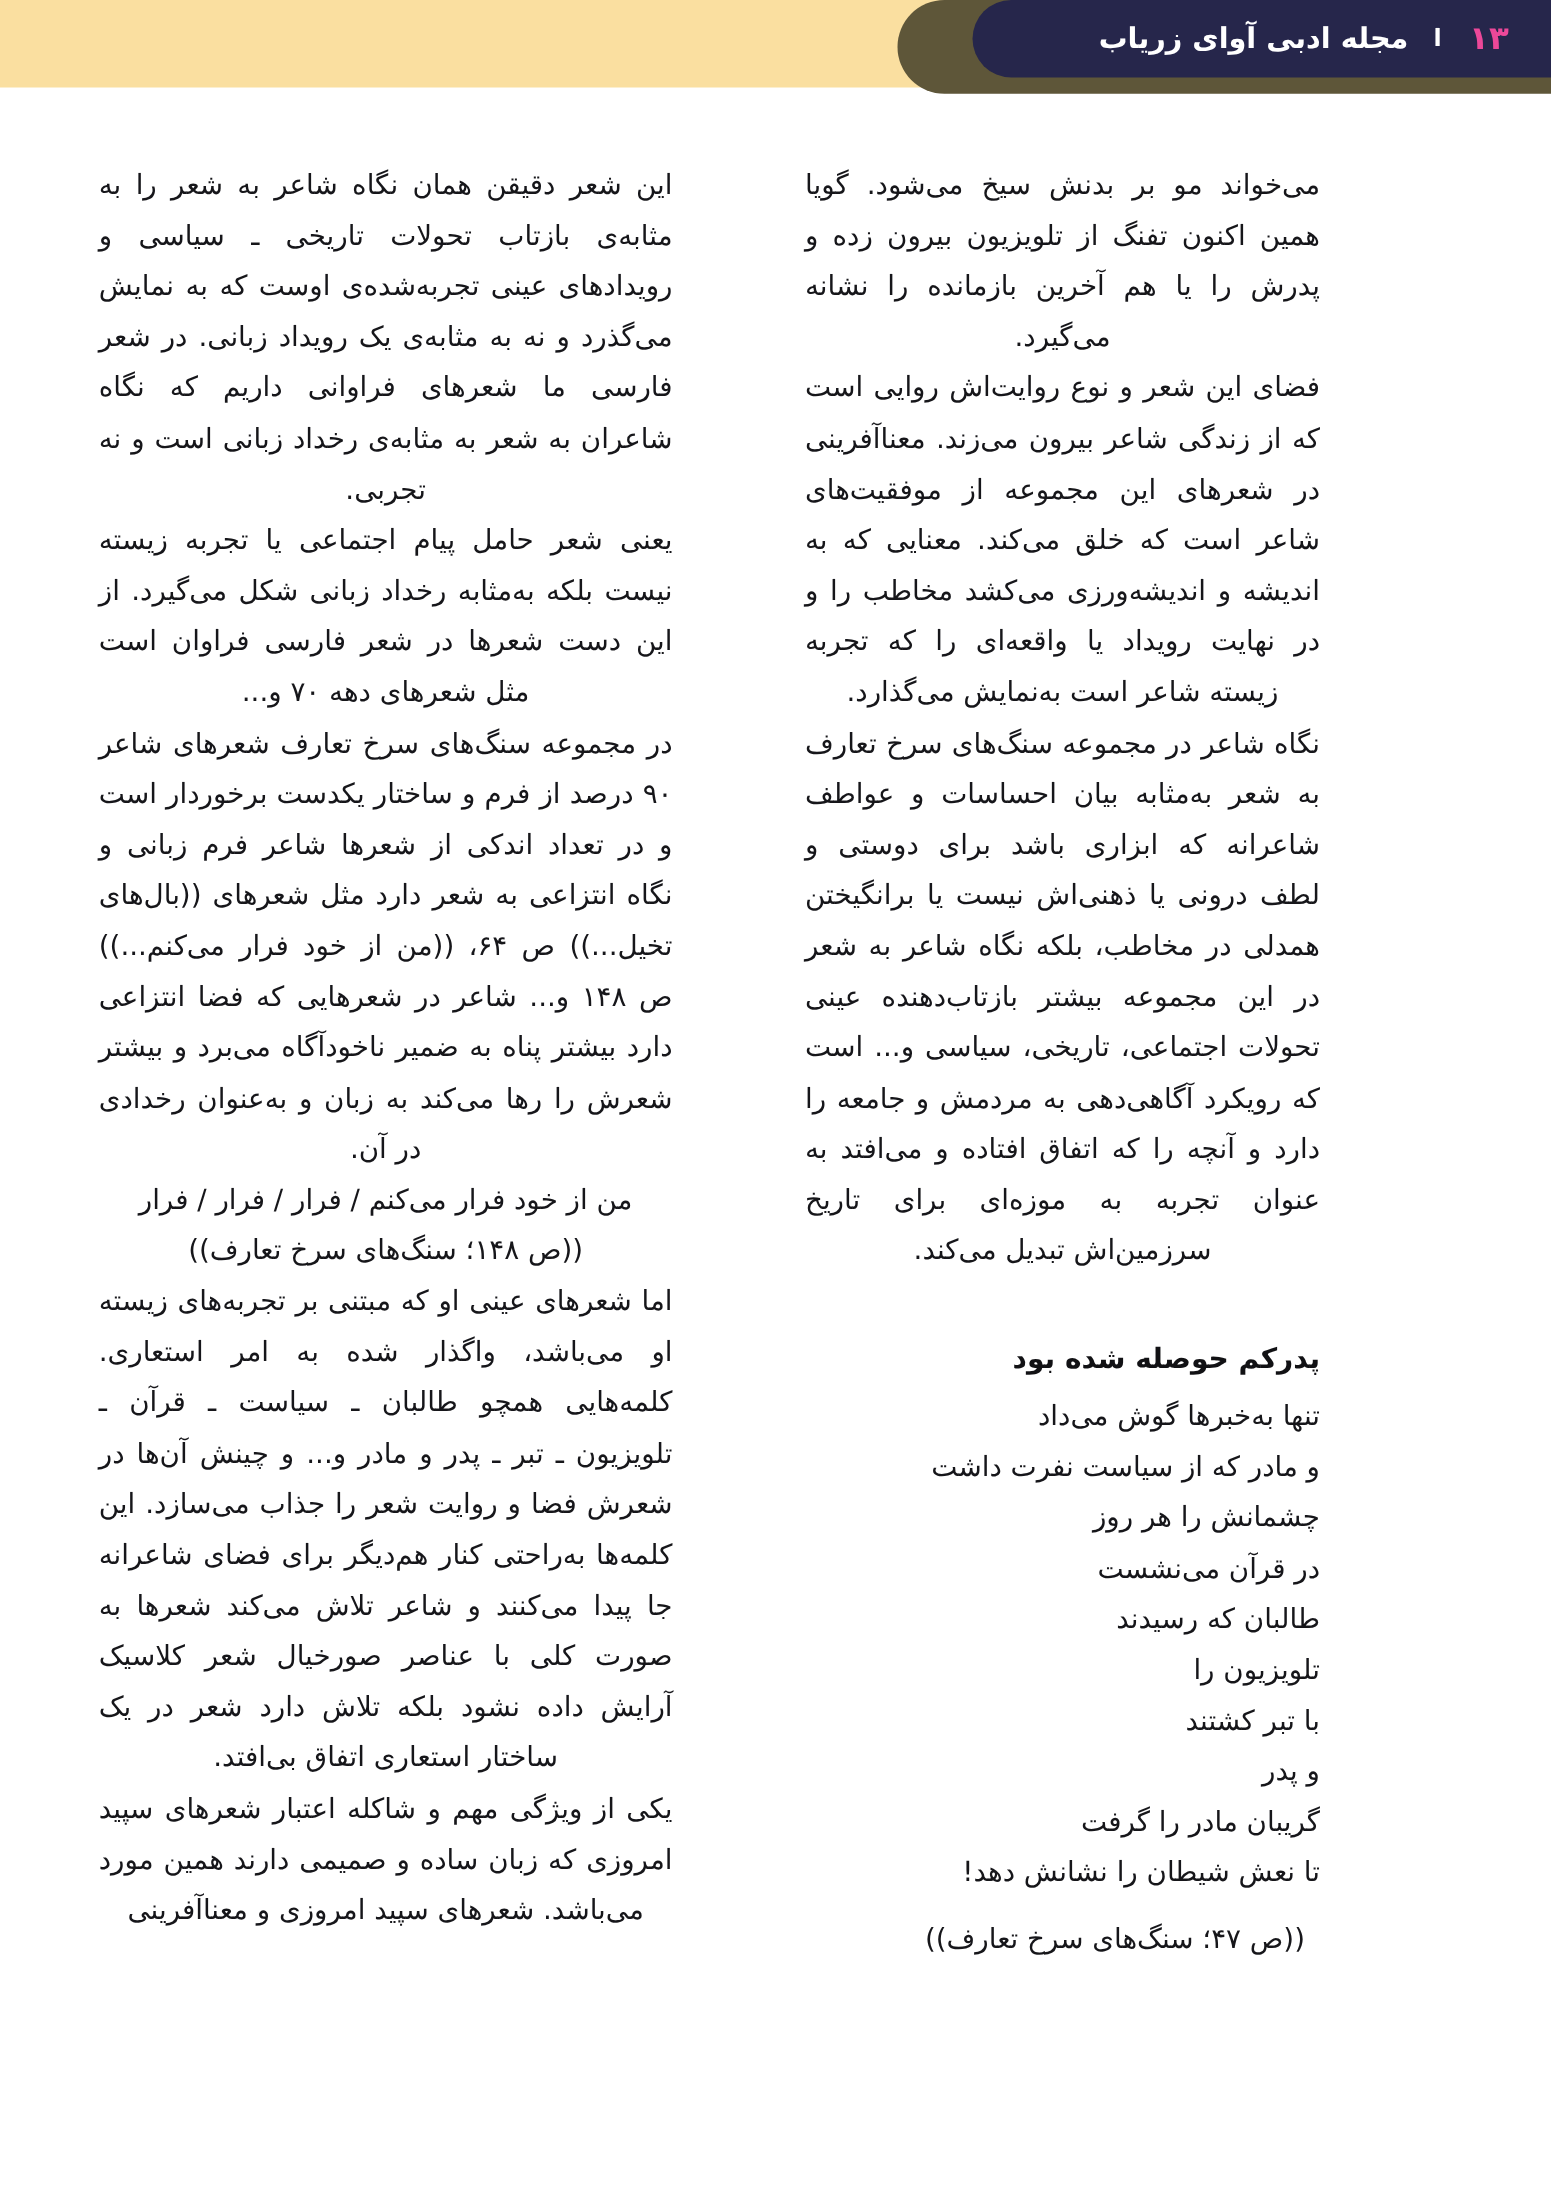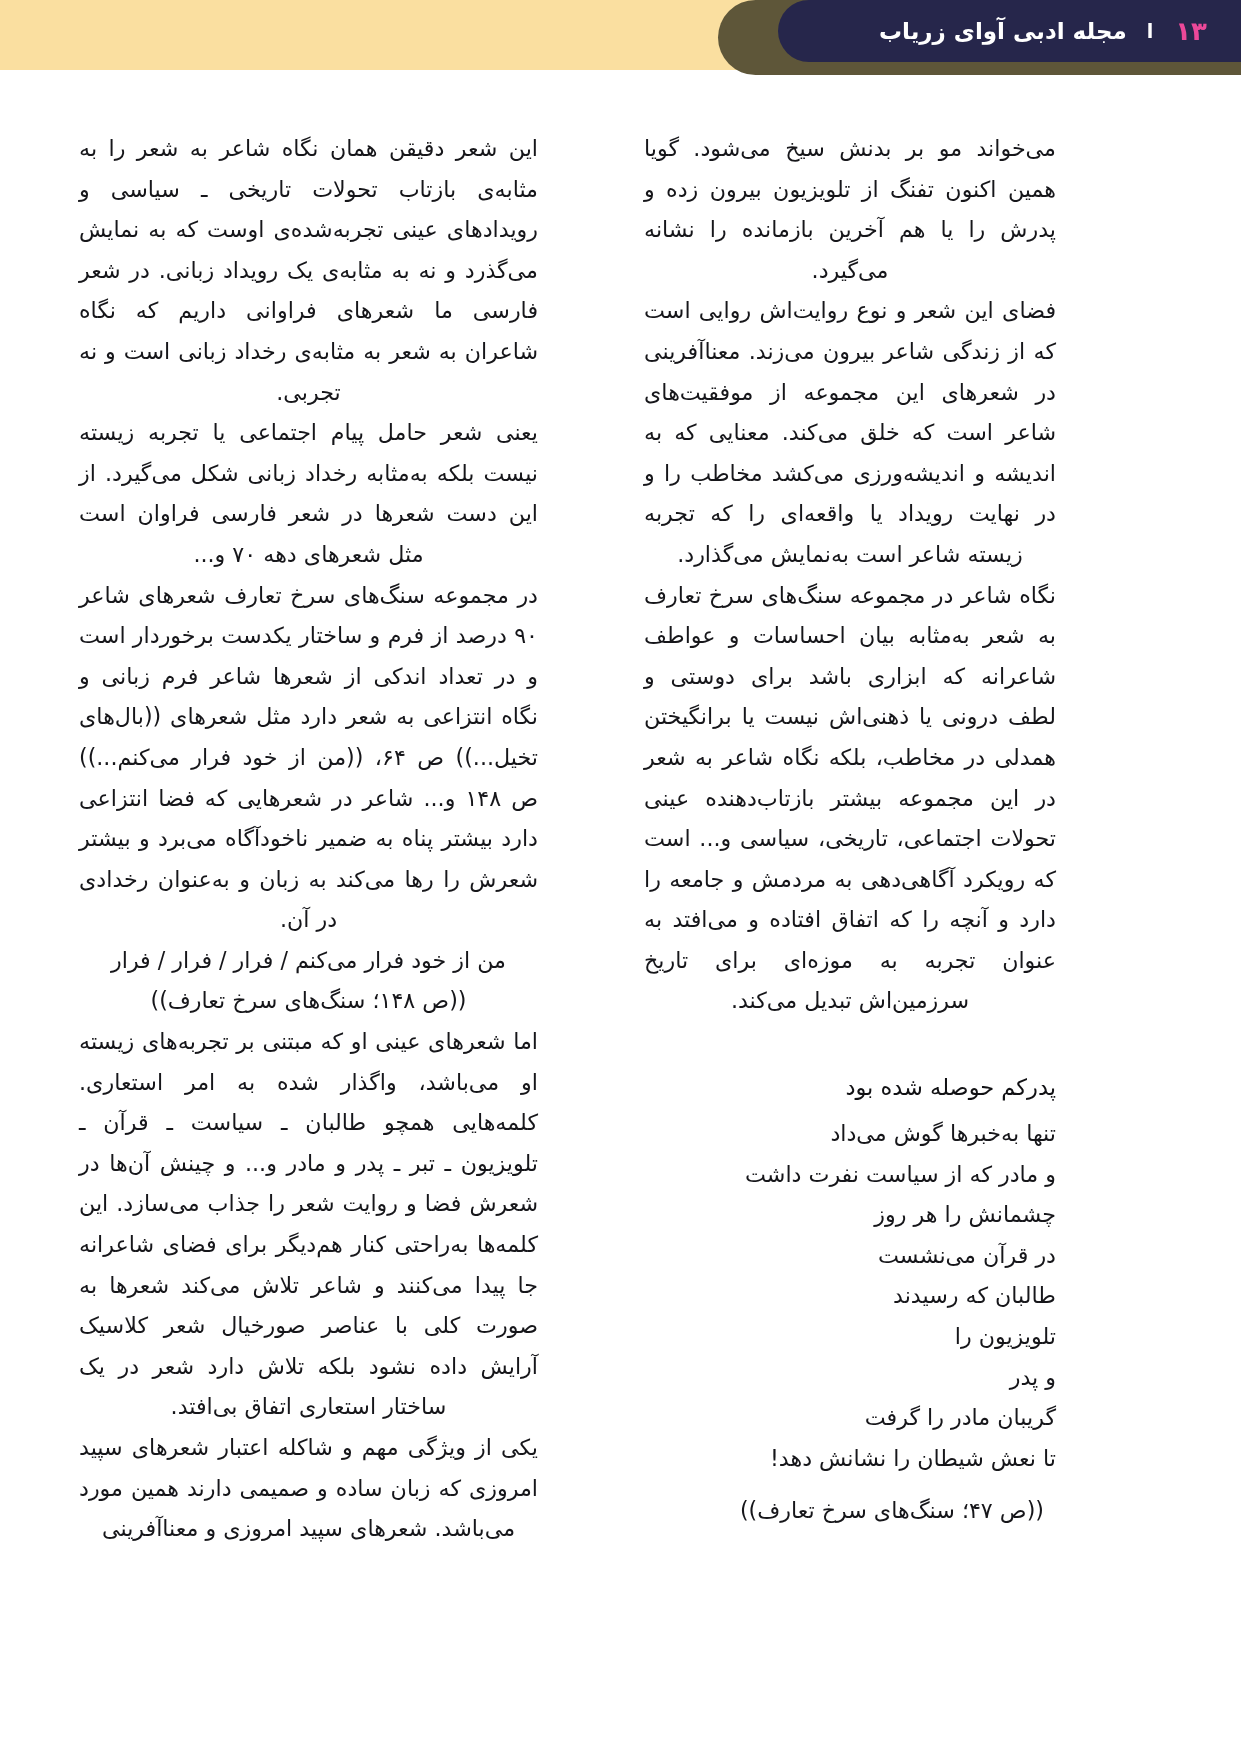--- a/index.html
+++ b/index.html
@@ -112,21 +112,21 @@
   
   .para.center-last { text-align-last: center; }
 
   
   .poem-block {
     margin-top: 46px;
     direction: rtl;
   }
   .poem-title {
     font-size: 22.5px;
-    font-weight: normal;
+    font-weight: bold;
     text-align: right;
     margin: 0 0 6px 0;
     line-height: 40px;
     color: #111114;
     letter-spacing: -0.2px;
   }
   .poem-line {
     font-size: 22.2px;
     line-height: 40.6px;
     text-align: center;
@@ -162,20 +162,21 @@
     <p class="para center-last">نگاه شاعر در مجموعه سنگ‌های سرخ تعارف به شعر به‌مثابه بیان احساسات و عواطف شاعرانه که ابزاری باشد برای دوستی و لطف درونی یا ذهنی‌اش نیست یا برانگیختن همدلی در مخاطب، بلکه نگاه شاعر به شعر در این مجموعه بیشتر بازتاب‌دهنده عینی تحولات اجتماعی، تاریخی، سیاسی و... است که رویکرد آگاهی‌دهی به مردمش و جامعه را دارد و آنچه را که اتفاق افتاده و می‌افتد به عنوان تجربه به موزه‌ای برای تاریخ سرزمین‌اش تبدیل می‌کند.</p>
 
     <div class="poem-block">
       <div class="poem-title">پدرکم حوصله شده بود</div>
       <div class="poem-line">تنها به‌خبرها گوش می‌داد</div>
       <div class="poem-line">و مادر که از سیاست نفرت داشت</div>
       <div class="poem-line">چشمانش را هر روز</div>
       <div class="poem-line">در قرآن می‌نشست</div>
       <div class="poem-line">طالبان که رسیدند</div>
       <div class="poem-line">تلویزیون را</div>
+      <div class="poem-line">با تبر کشتند</div>
       <div class="poem-line">و پدر</div>
       <div class="poem-line">گریبان مادر را گرفت</div>
       <div class="poem-line">تا نعش شیطان را نشانش دهد!</div>
       <div class="poem-citation">((ص ۴۷؛ سنگ‌های سرخ تعارف))</div>
     </div>
   </div>
 
   <div class="column column-left">
     <p class="para center-last">این شعر دقیقن همان نگاه شاعر به شعر را به مثابه‌ی بازتاب تحولات تاریخی ـ سیاسی و رویدادهای عینی تجربه‌شده‌ی اوست که به نمایش می‌گذرد و نه به مثابه‌ی یک رویداد زبانی. در شعر فارسی ما شعرهای فراوانی داریم که نگاه شاعران به شعر به مثابه‌ی رخداد زبانی است و نه تجربی.</p>
     <p class="para center-last">یعنی شعر حامل پیام اجتماعی یا تجربه زیسته نیست بلکه به‌مثابه رخداد زبانی شکل می‌گیرد. از این دست شعرها در شعر فارسی فراوان است مثل شعرهای دهه ۷۰ و...</p>

